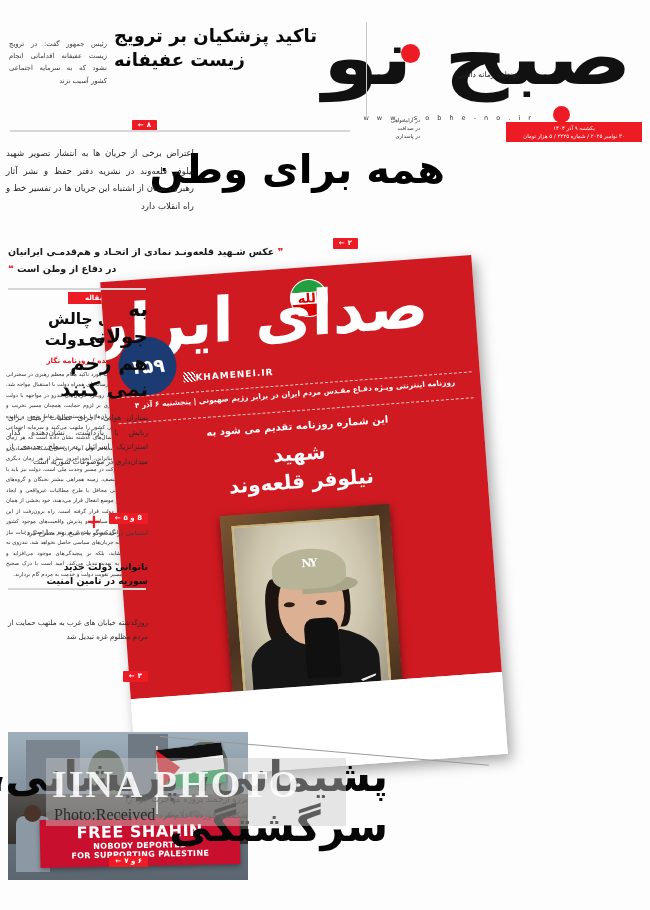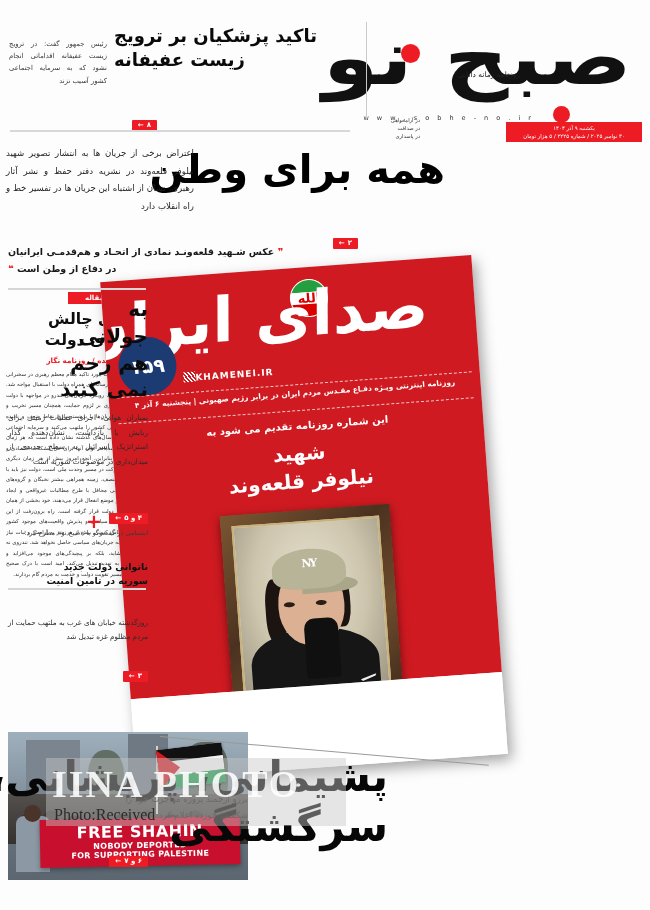--- a/index.html
+++ b/index.html
@@ -908,21 +908,21 @@
   <div class="right-art-1">
     <h3 style="white-space:pre-line;">به
 جولانی
 هم رحم
 نمی کنند</h3>
     <p>بمباران هوایی، اجرای عملیات زمینی برای ربایش با بازداشت، نشان‌دهنده گذار استراتژیک اسرائیل به سطح جدیدی از میدان‌داری در موضوعات سوریه است</p>
   </div>
 
   <div class="r1-tag">
     <span class="page-tag">
-      <span>۴ و ۵</span><span class="arw">←</span>
+      <span>8 و ۵</span><span class="arw">←</span>
     </span>
   </div>
 
   <div class="plus-mark">+</div>
 
   <div class="right-brief">
     <div class="rb-top">ابتسامی در گفت‌وگو با «صبح نو» مطرح کرد:</div>
     <div class="rb-bold" style="white-space:pre-line;">ناتوانی دولت جدید
 سوریه در تامین امنیت</div>
   </div>

